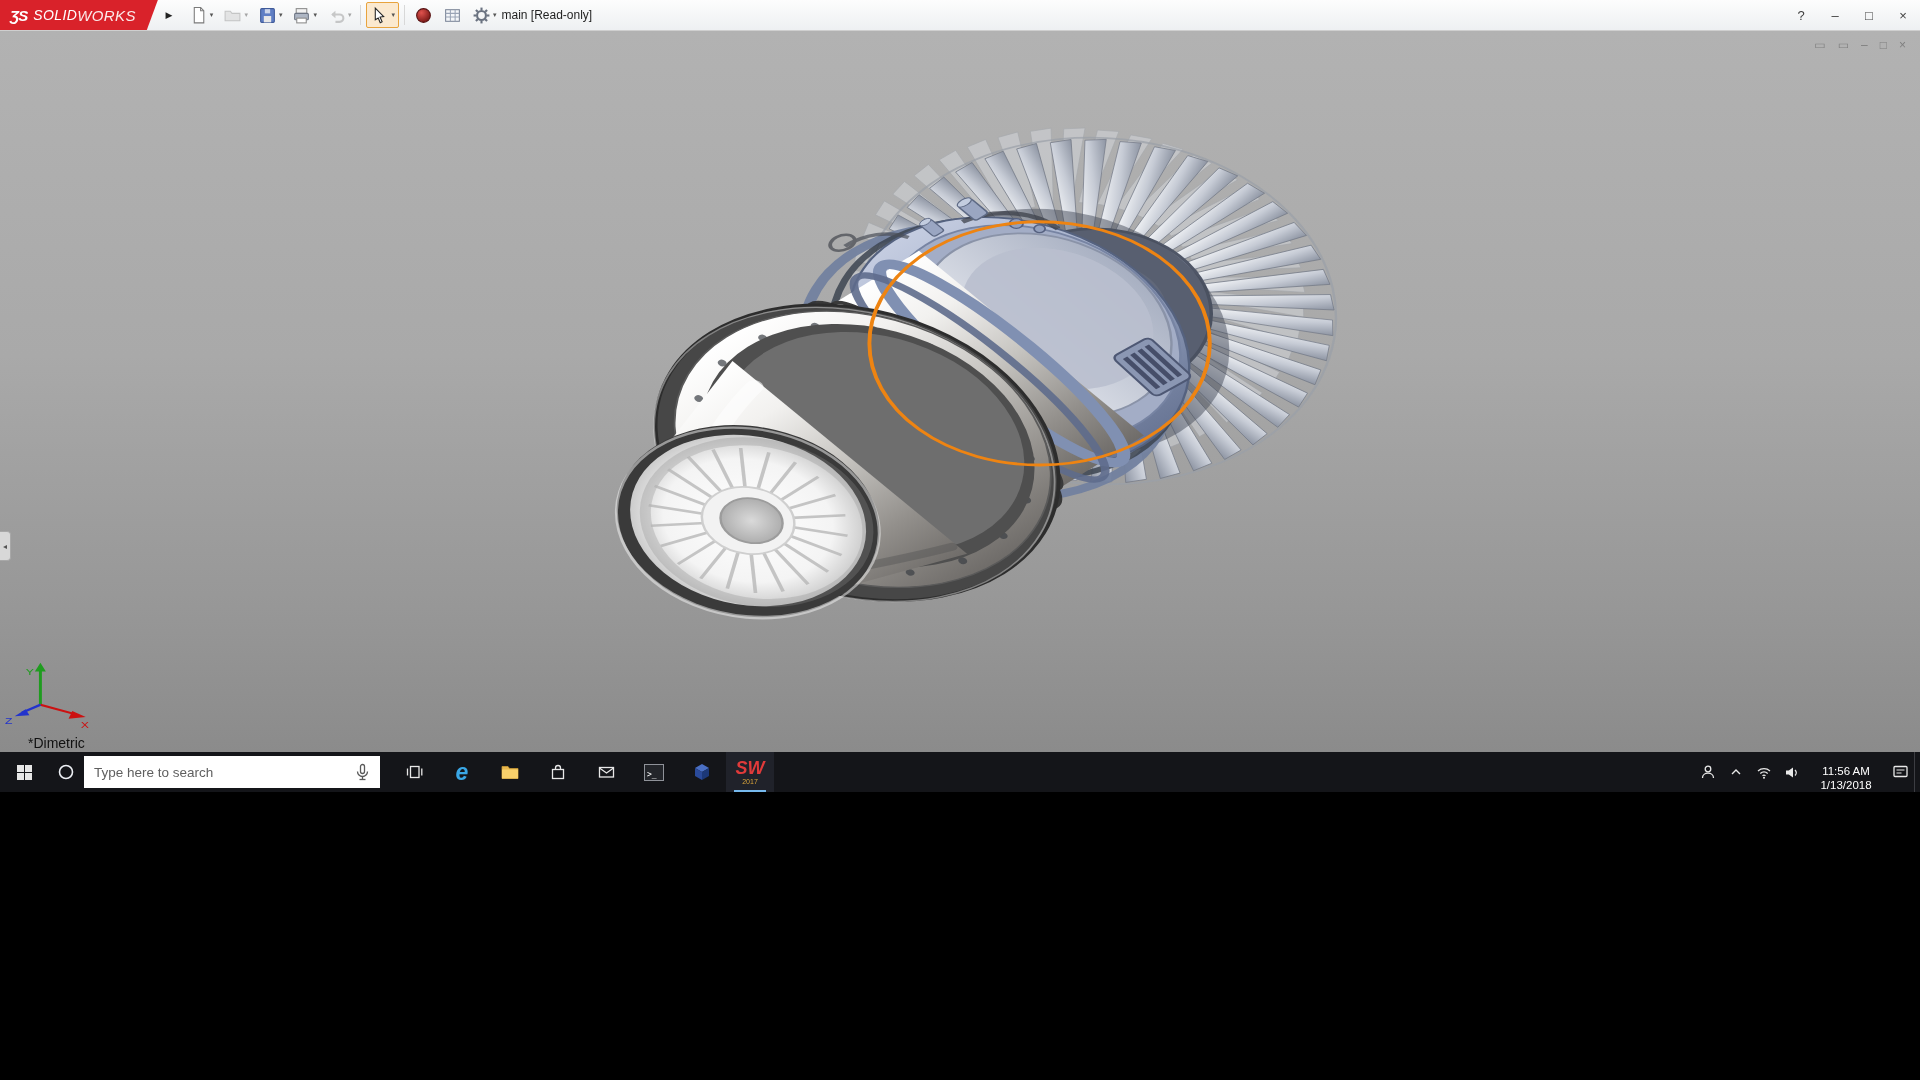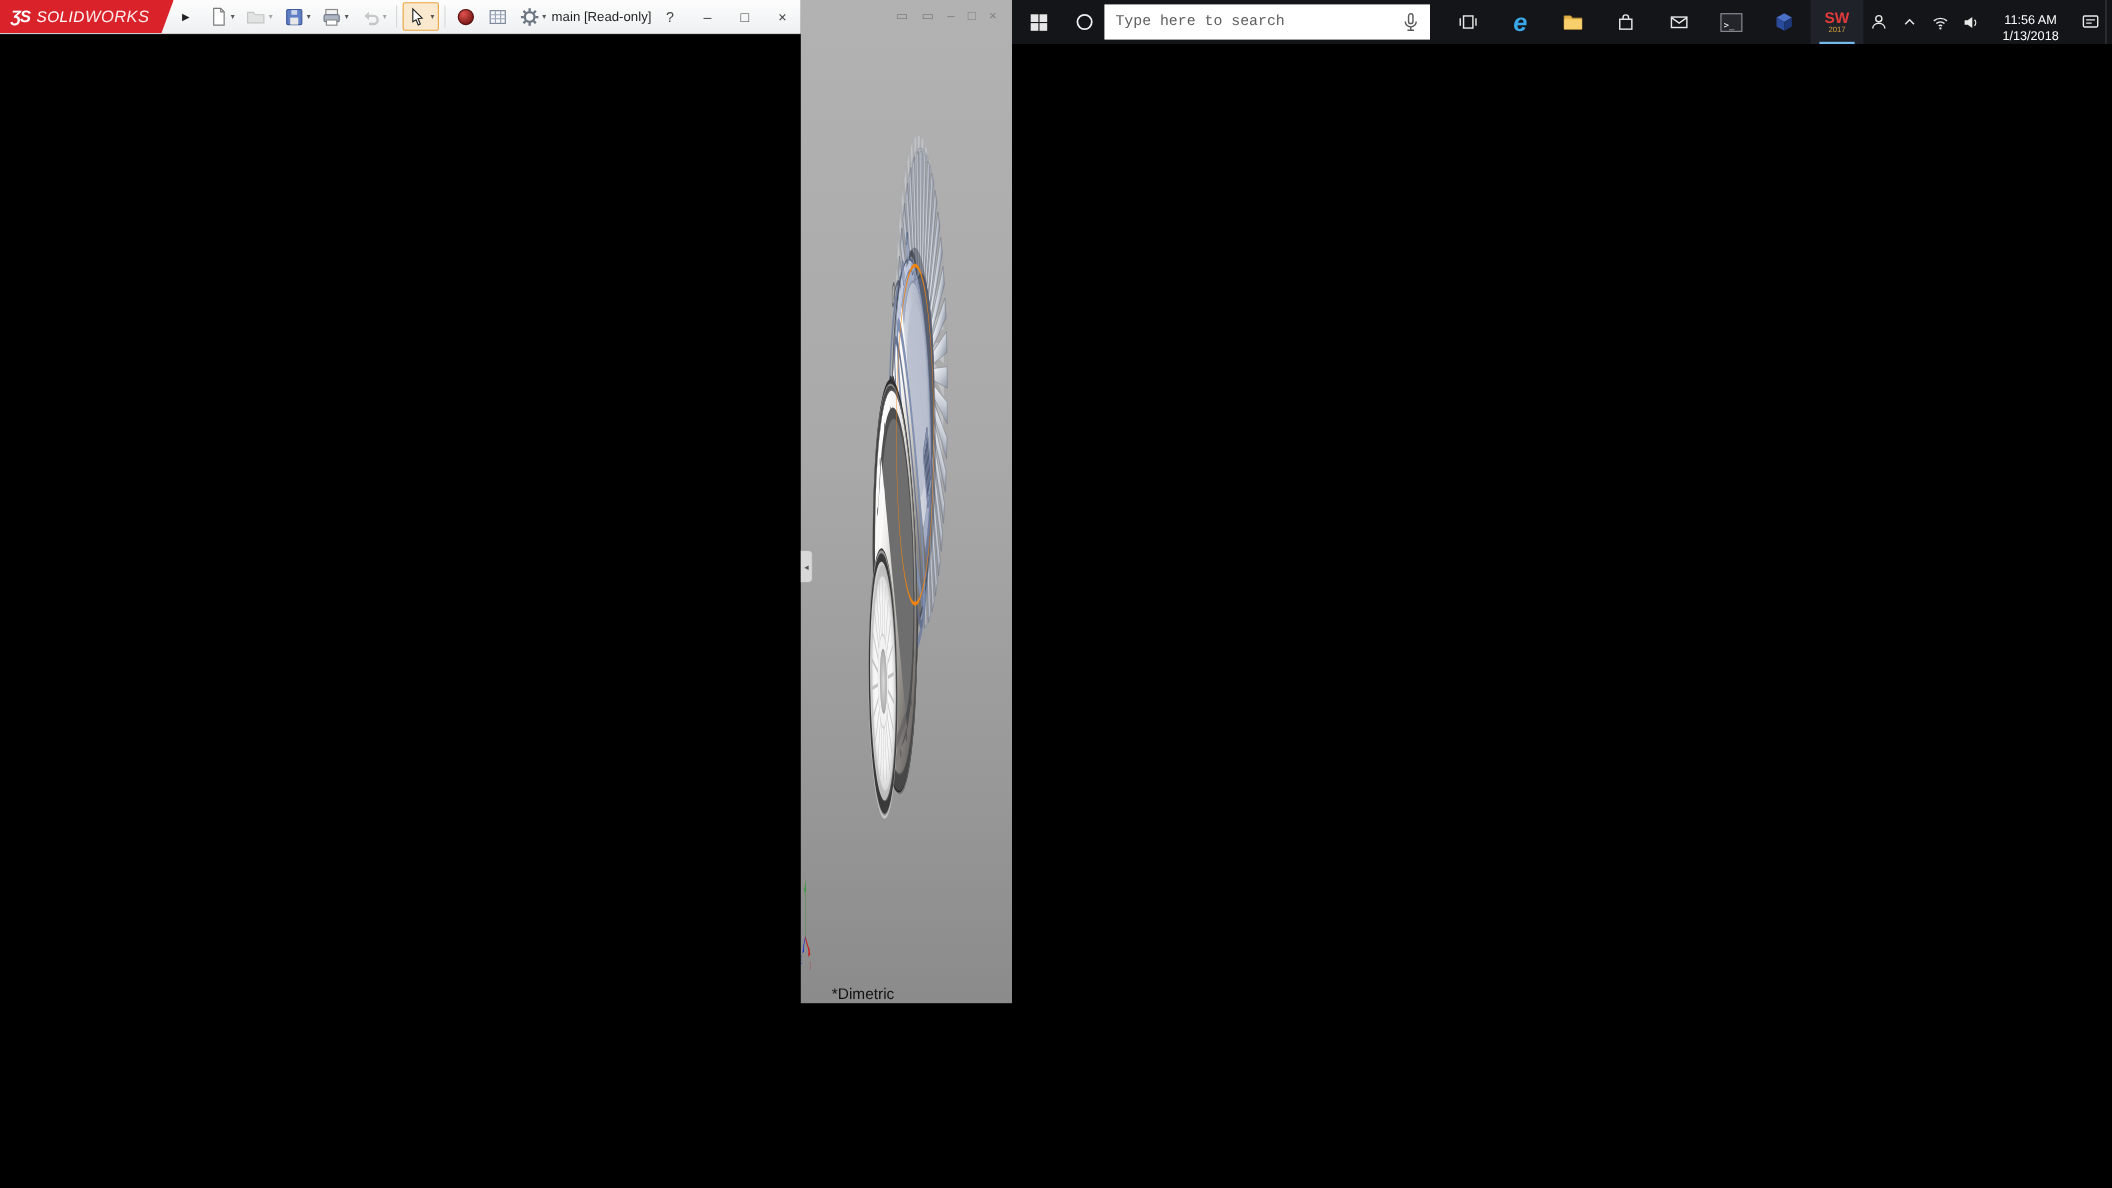--- a/index.html
+++ b/index.html
@@ -1,18 +1,18 @@
 <!DOCTYPE html>
 <html><head>
 <meta charset="utf-8">
 <style>
   *{margin:0;padding:0;box-sizing:border-box}
   html,body{width:1920px;height:1080px;overflow:hidden}
   body{font-family:"Liberation Sans",sans-serif;background:#000}
-  .screen{width:1920px;height:912px;display:flex;flex-direction:row}
+  .screen{width:1920px;height:792px;display:flex;flex-direction:column}
 
   
   .titlebar{height:31px;flex:0 0 31px;background:linear-gradient(#fdfdfd,#eef0f2);
     border-bottom:1px solid #cfcfcf;display:flex;align-items:stretch;position:relative}
   .logo{background:#d9222a;color:#fff;display:flex;align-items:center;
     padding:0 22px 0 10px;clip-path:polygon(0 0,100% 0,93% 100%,0 100%);font-style:italic}
   .logo-glyph{font-weight:bold;font-size:15px;margin-right:6px;letter-spacing:-1px}
   .logo-bold{font-weight:normal;font-size:14px;letter-spacing:.4px}
   .logo-light{font-weight:normal;font-size:15px;letter-spacing:.4px;opacity:.9}
   .flyout{width:22px;border:none;background:transparent;font-size:9px;color:#222;cursor:pointer}
@@ -41,30 +41,30 @@
 
   
   .taskbar{height:40px;flex:0 0 40px;background:#141519;display:flex;align-items:center;color:#e8e8e8}
   .tb-btn{height:40px;display:flex;align-items:center;justify-content:center;
     background:transparent;border:none;cursor:pointer;color:#e8e8e8}
   .start{width:48px}
   .cortana{width:36px}
   .search{width:296px;height:32px;background:#fff;display:flex;align-items:center;gap:8px;
     padding:0 10px;margin-right:10px}
   .search input{flex:1;border:none;outline:none;font-size:13.5px;color:#c2410c;background:transparent;
-    font-family:Liberation Mono, monospace}
+    font-family:Liberation Sans, sans-serif}
   .search input::placeholder{color:#5f5f5f}
   .app{width:48px;position:relative}
   .app.open{background:#20222a}
   .app.open::after{content:"";position:absolute;bottom:0;left:8px;right:8px;height:2px;background:#76b9ed}
   .edge-e{font-size:23px;font-weight:bold;color:#3aa7e6;font-style:italic;line-height:1}
   .cmd-box{width:20px;height:17px;background:#23252a;border:1px solid #8f9299;font-size:8px;color:#fff;
     display:flex;align-items:flex-end;padding:1px 2px;font-family:"DejaVu Sans Mono",monospace}
   .sw-box{display:flex;flex-direction:column;align-items:center;line-height:1}
-  .sw-red{color:#e03a3a;font-weight:bold;font-size:14px}
+  .sw-red{color:#e03a3a;font-weight:bold;font-style:italic;font-size:18px}
   .sw-year{color:#d8a33a;font-size:7px;margin-top:1px}
   .tray{margin-left:auto;display:flex;align-items:flex-end;height:100%}
   .tray .tb-btn{width:28px}
   .clock{width:80px;text-align:center;font-size:11.5px;line-height:14px;color:#fff;cursor:default}
   .show-desktop{width:6px;height:100%;border-left:1px solid #3c3d42;cursor:pointer}
 </style>
 </head>
 <body>
 
 <div class="screen">

